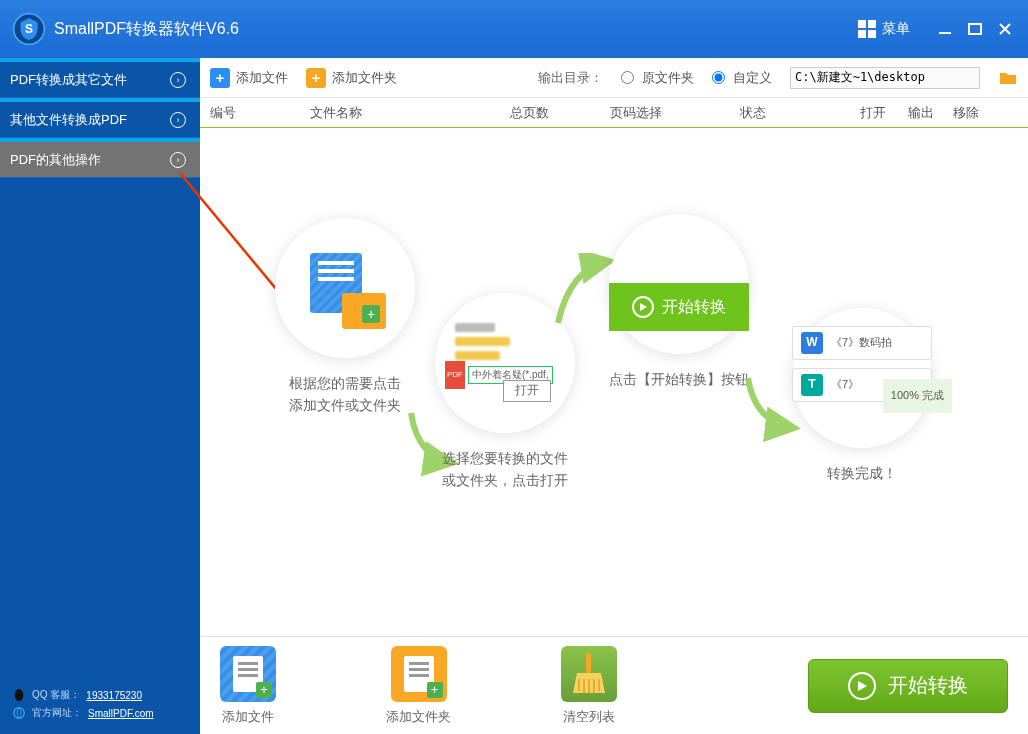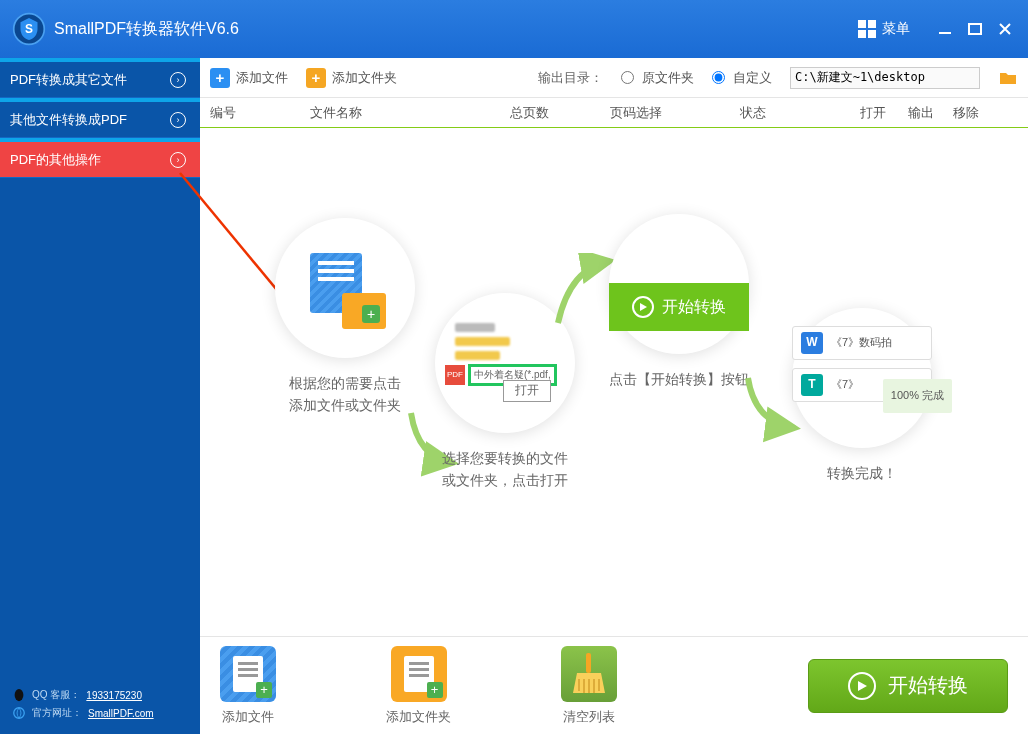--- a/index.html
+++ b/index.html
@@ -15,21 +15,21 @@
 .titlebar .menu-grid { display: grid; grid-template-columns: 8px 8px; grid-template-rows: 8px 8px; gap: 2px; }
 .titlebar .menu-grid span { background: #fff; }
 .titlebar .win-btn { width: 30px; height: 30px; display: flex; align-items: center; justify-content: center; cursor: pointer; }
 
 
 .body { flex: 1; display: flex; }
 
 
 .sidebar { width: 200px; background: #0a55a8; color: #fff; display: flex; flex-direction: column; }
 .sidebar-item { height: 40px; display: flex; align-items: center; justify-content: space-between; padding: 0 14px 0 10px; border-bottom: 1px solid #1468c4; border-top: 4px solid #0ea5e9; cursor: pointer; }
-.sidebar-item.active { background: #ef4444; }
+.sidebar-item.active { background: #737373; }
 .sidebar-item .chev { width: 16px; height: 16px; border: 1.5px solid #fff; border-radius: 50%; display: flex; align-items: center; justify-content: center; font-size: 9px; }
 .sidebar .spacer { flex: 1; }
 .sidebar-footer { padding: 10px 12px 14px; font-size: 10px; color: #bcd8f2; }
 .sidebar-footer .row { display: flex; align-items: center; gap: 6px; margin-top: 4px; }
 .sidebar-footer a { color: #fff; text-decoration: underline; }
 .sidebar-footer .ico { width: 14px; height: 14px; display: inline-flex; align-items: center; justify-content: center; }
 
 
 .main { flex: 1; display: flex; flex-direction: column; }
 
@@ -72,22 +72,22 @@
 .folder-orange { position: absolute; right: -6px; bottom: -6px; width: 44px; height: 36px; background: #f9a825; border-radius: 3px; }
 .plus { position: absolute; right: 0; bottom: 0; width: 18px; height: 18px; background: #4caf50; color: #fff; border-radius: 3px; font-size: 14px; display: flex; align-items: center; justify-content: center; }
 
 
 .step2 { left: 220px; top: 165px; width: 170px; }
 .browser-mock { width: 120px; height: 100px; position: relative; margin: 10px auto 0; }
 .browser-mock .row-blur { height: 9px; margin: 5px 10px; background: #f2c94c; border-radius: 2px; filter: blur(1px); }
 .browser-mock .row-blur.a { width: 40px; background: #bbb; }
 .browser-mock .row-blur.b { width: 55px; }
 .browser-mock .file-row { position: relative; margin: 3px 0; height: 20px; display: flex; align-items: center; font-size: 11px; }
-.pdf-tag { width: 20px; height: 20px; background: #e74c3c; color: #fff; font-size: 8px; display: flex; align-items: center; justify-content: center; margin-right: 3px; }
-.file-name-box { background: #fff; border: 3px solid #22c55e; padding: 0 3px; font-size: 10px; }
+.pdf-tag { width: 20px; height: 28px; background: #e74c3c; color: #fff; font-size: 8px; display: flex; align-items: center; justify-content: center; margin-right: 3px; }
+.file-name-box { background: #fff; border: 1px solid #22c55e; padding: 0 3px; font-size: 10px; }
 .open-btn { position: absolute; right: 14px; bottom: 16px; width: 48px; height: 22px; border: 1px solid #999; background: #fff; font-size: 12px; display: flex; align-items: center; justify-content: center; }
 
 
 .step3 { left: 394px; top: 86px; width: 170px; }
 .green-play { width: 140px; height: 48px; background: #6ec41c; display: flex; align-items: center; justify-content: center; gap: 8px; color: #fff; font-size: 16px; margin: 46px auto 0; }
 .play-circle { width: 22px; height: 22px; border: 2px solid #fff; border-radius: 50%; display: flex; align-items: center; justify-content: center; }
 
 
 .step4 { left: 572px; top: 180px; width: 180px; }
 .result-panel { width: 150px; height: 105px; margin: 0 auto; position: relative; }

